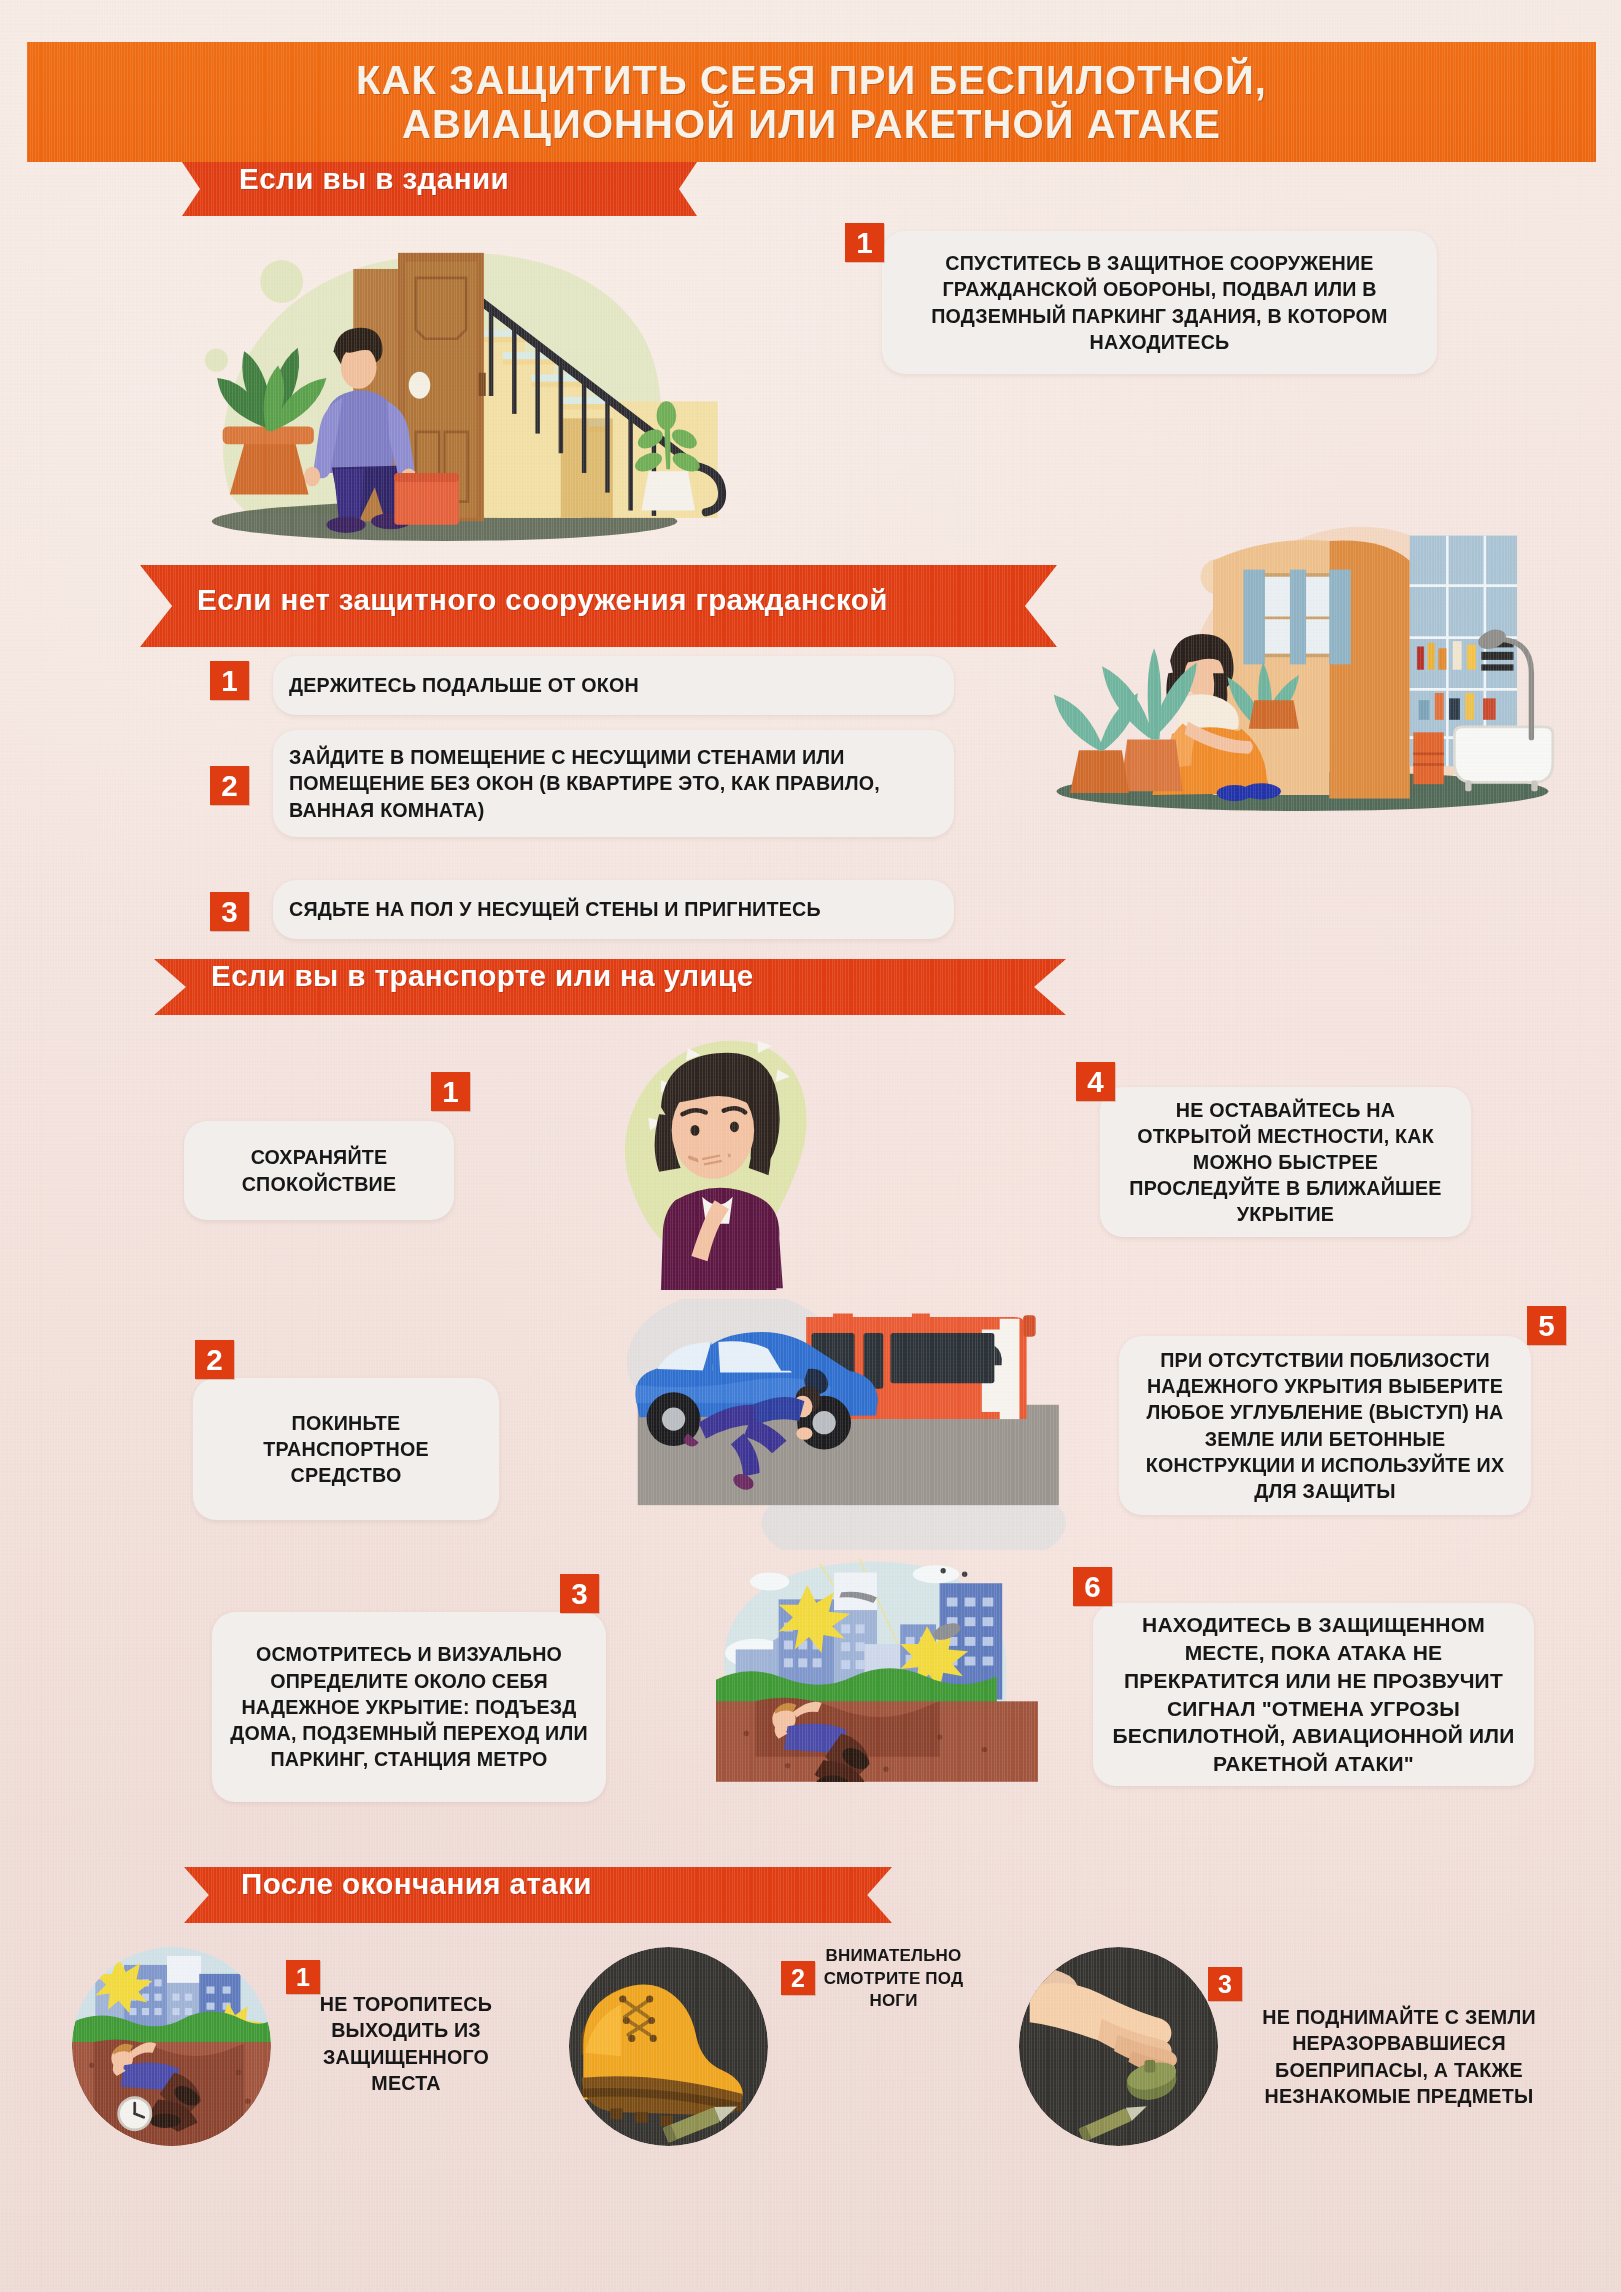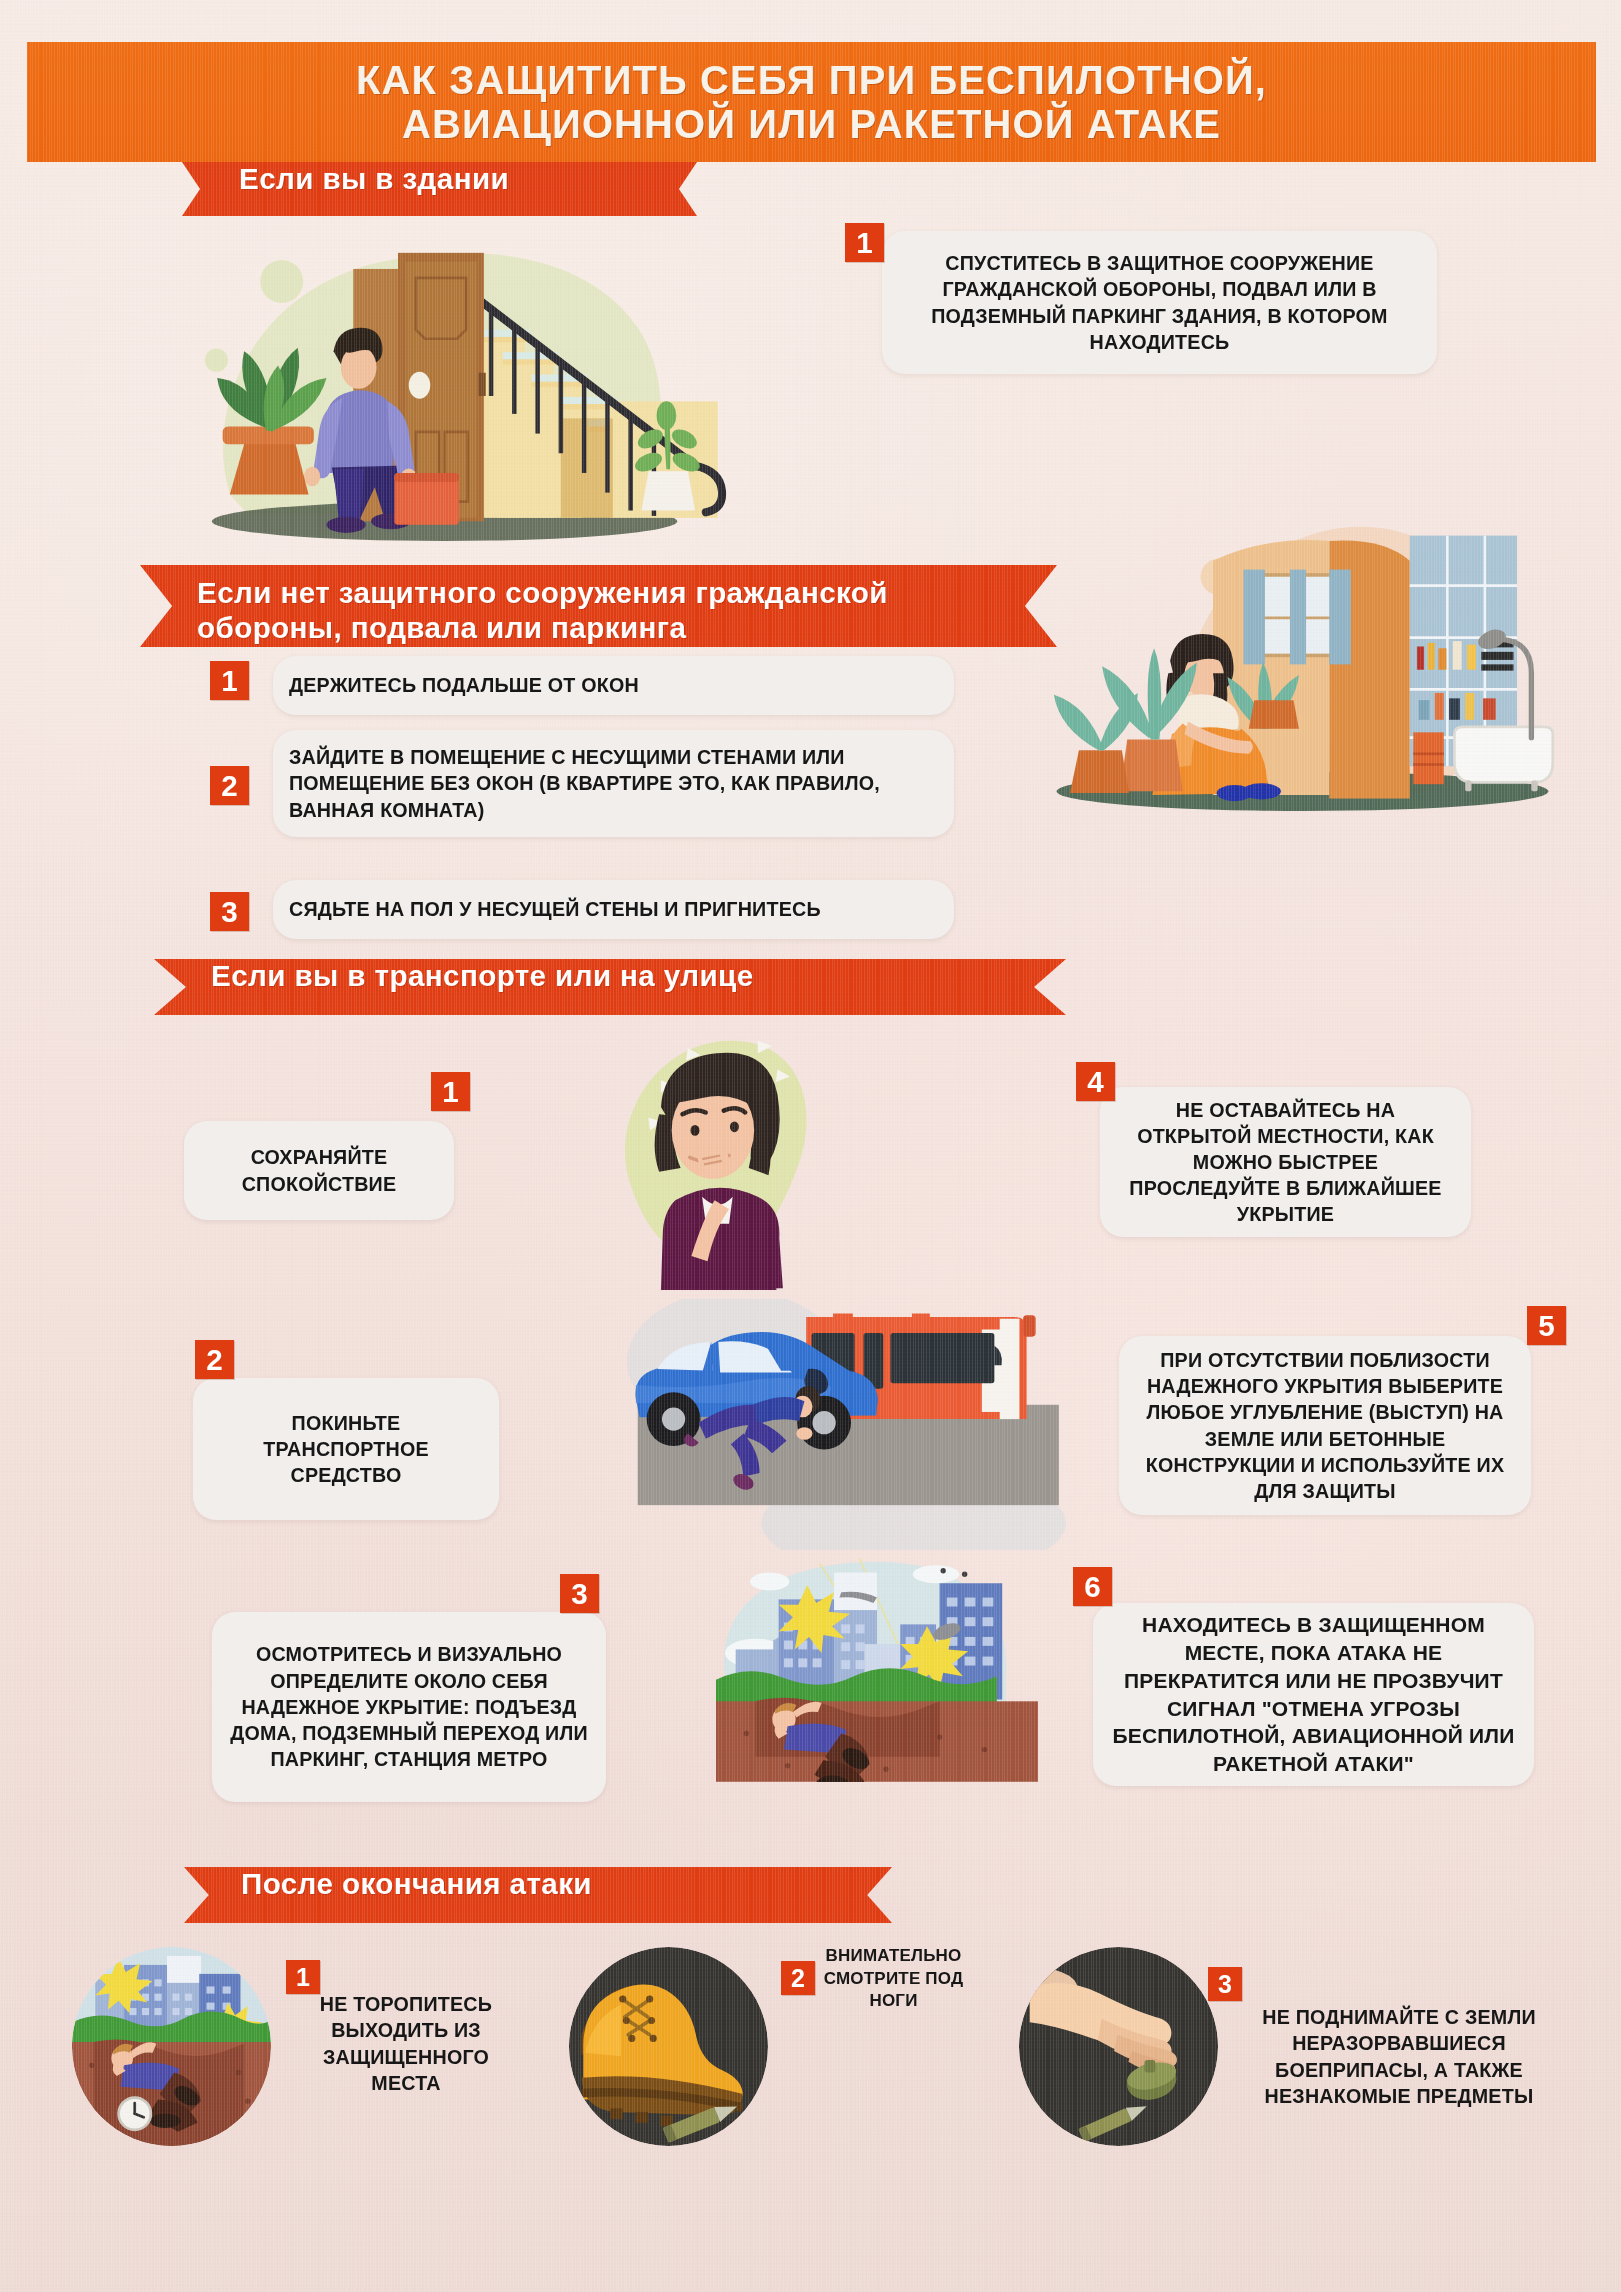--- a/index.html
+++ b/index.html
@@ -40,21 +40,21 @@
   .ribbon{
     position:absolute;background:#e03c12;color:#fff;
     display:flex;align-items:flex-start;
     font-weight:bold;letter-spacing:0.4px;
     text-shadow:0.9px 0.9px 0 rgba(120,20,0,.28);
     clip-path:polygon(0 0, 100% 0, 96.5% 50%, 100% 100%, 0 100%, 3.5% 50%);
     padding:0 57px;box-sizing:border-box;
   }
   .ribbon.r1{left:182px;top:162px;width:515px;height:54px;font-size:29.6px;}
   .ribbon.r2{left:140px;top:565px;width:917px;height:82px;font-size:29.6px;line-height:1.18;
-             align-items:flex-start;padding-top:11px;}
+             align-items:flex-start;padding-top:18px;}
   .ribbon.r3{left:154px;top:959px;width:912px;height:56px;font-size:29.6px;}
   .ribbon.r4{left:184px;top:1867px;width:708px;height:56px;font-size:29.6px;}
   .ribbon .txt{display:block;}
   
   .badge{
     position:absolute;width:39px;height:39px;background:#e03c12;color:#fff;
     font-size:29.6px;font-weight:bold;line-height:39px;text-align:center;
     box-shadow:0.9px 0.9px 0 rgba(130,40,10,.25);
     z-index:6;
   }
@@ -204,21 +204,20 @@
       </g>
     </svg>
   </div>
 
   <div class="badge" style="left:845px;top:223px;">1</div>
   <div class="card" style="left:882px;top:231px;width:555px;height:143px;">СПУСТИТЕСЬ В ЗАЩИТНОЕ СООРУЖЕНИЕ ГРАЖДАНСКОЙ ОБОРОНЫ, ПОДВАЛ ИЛИ В ПОДЗЕМНЫЙ ПАРКИНГ ЗДАНИЯ, В КОТОРОМ НАХОДИТЕСЬ</div>
 
   <div class="ribbon r2">
     <div>
       <span class="txt">Если нет защитного сооружения гражданской</span>
-      <span class="txt">обороны, подвала или паркинга</span>
     </div>
   </div>
 
   <div class="illus" id="sc-bath">
     <svg width="528" height="304" viewBox="0 0 590 340">
       <path d="M200 320 C150 300 140 120 270 48 C400 -22 520 60 520 180 C520 260 470 316 420 322 Z" fill="#f2c89f" opacity=".5"></path>
       <circle cx="206" cy="78" r="20" fill="#f2cfa8" opacity=".8"></circle>
       <ellipse cx="300" cy="318" rx="275" ry="22" fill="#3f5c49" opacity=".9"></ellipse>
 
       <path d="M330 38 q60 -4 90 22 l0 266 l-90 0 z" fill="#dd8b3f"></path>

